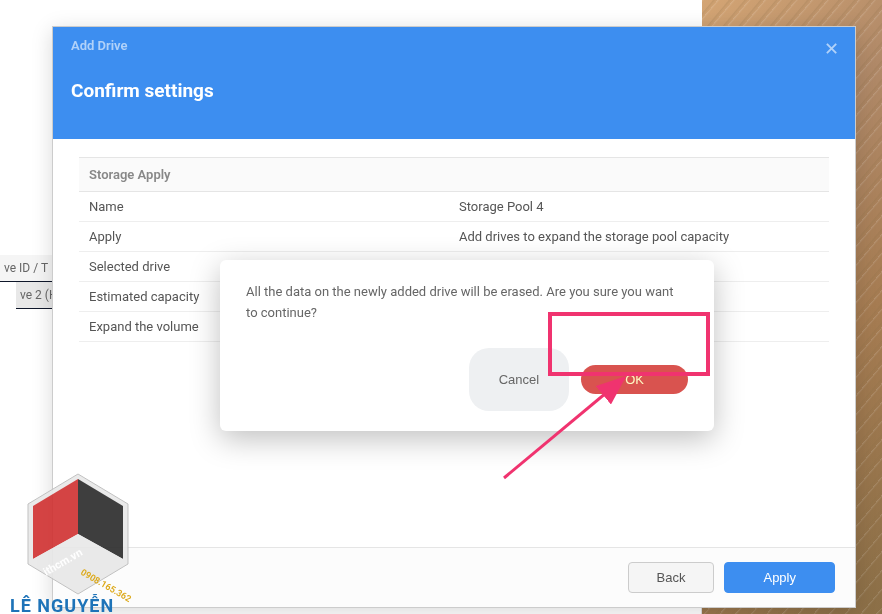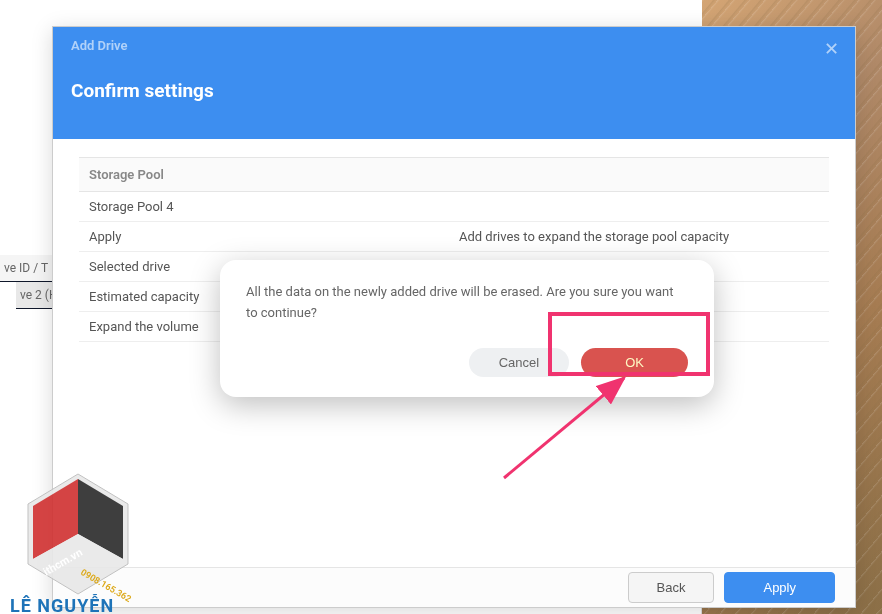--- a/index.html
+++ b/index.html
@@ -104,21 +104,21 @@
       padding: 7px 10px;
       border-bottom: 1px solid #eee;
       font-size: 13px;
       color: #555;
     }
     .row .label { width: 370px; }
     .row .value { flex: 1; }
     .modal-footer {
       position: absolute;
       bottom: 0; left: 0; right: 0;
-      padding: 4px 20px;
+      padding: 14px 20px;
       display: flex;
       justify-content: flex-end;
       gap: 10px;
       border-top: 1px solid #e5e5e5;
       background: #fcfcfc;
     }
     .btn {
       padding: 7px 28px;
       border-radius: 4px;
       font-size: 13px;
@@ -132,39 +132,39 @@
       border-color: #3d8ef0;
       color: #fff;
       padding: 7px 38px;
     }
 
     .confirm-dialog {
       position: absolute;
       top: 260px; left: 220px;
       width: 494px;
       background: #fff;
-      border-radius: 16px;
+      border-radius: 6px;
       box-shadow: 0 8px 30px rgba(0,0,0,0.25);
       padding: 22px 26px 20px 26px;
       z-index: 50;
     }
     .confirm-msg {
       font-size: 13px;
       color: #666;
       line-height: 1.6;
       margin-bottom: 24px;
     }
     .confirm-actions {
       display: flex;
       justify-content: flex-end;
       gap: 12px;
       align-items: center;
     }
     .pill-btn {
-      padding: 7px 30px;
+      padding: 24px 30px;
       border-radius: 20px;
       font-size: 13px;
       border: none;
       cursor: pointer;
     }
     .pill-cancel {
       background: #eef0f2;
       color: #666;
     }
     .pill-ok {
@@ -220,23 +220,24 @@
 </div>
 
 <div class="modal-main">
   <div class="modal-header">
     <div class="breadcrumb">Add Drive</div>
     <div class="title">Confirm settings</div>
     <div class="close-x">✕</div>
   </div>
 
   <div class="modal-body">
-    <div class="section-header">Storage Pool</div>
-
-    <div class="row">
+    <div class="section-header">Storage Apply</div>
+
+    <div class="row">
+      <div class="label">Name</div>
       <div class="value">Storage Pool 4</div>
     </div>
     <div class="row">
       <div class="label">Apply</div>
       <div class="value">Add drives to expand the storage pool capacity</div>
     </div>
     <div class="row">
       <div class="label">Selected drive</div>
       <div class="value"></div>
     </div>

